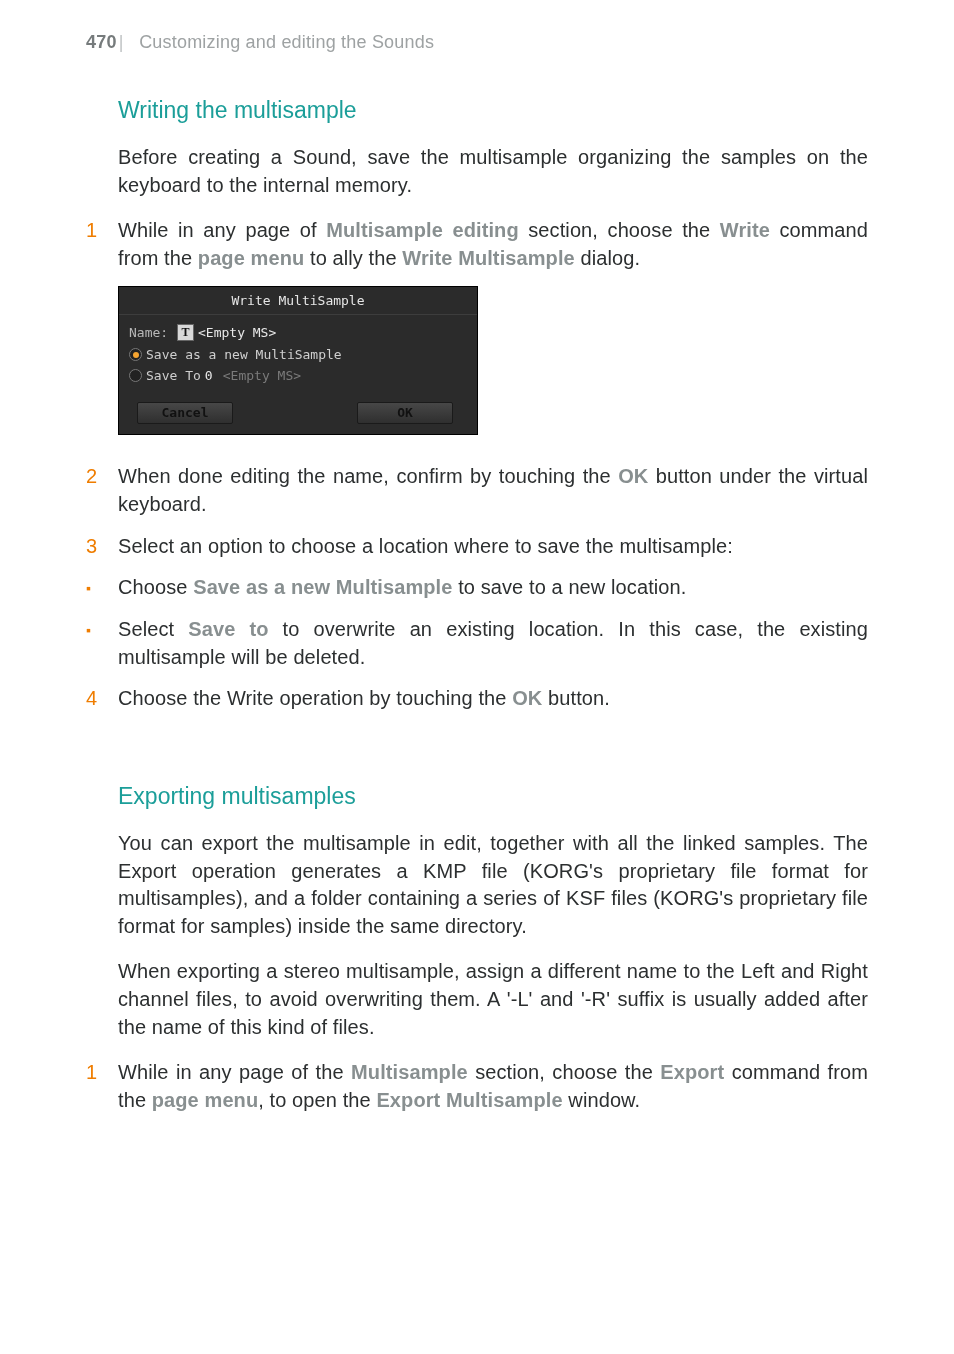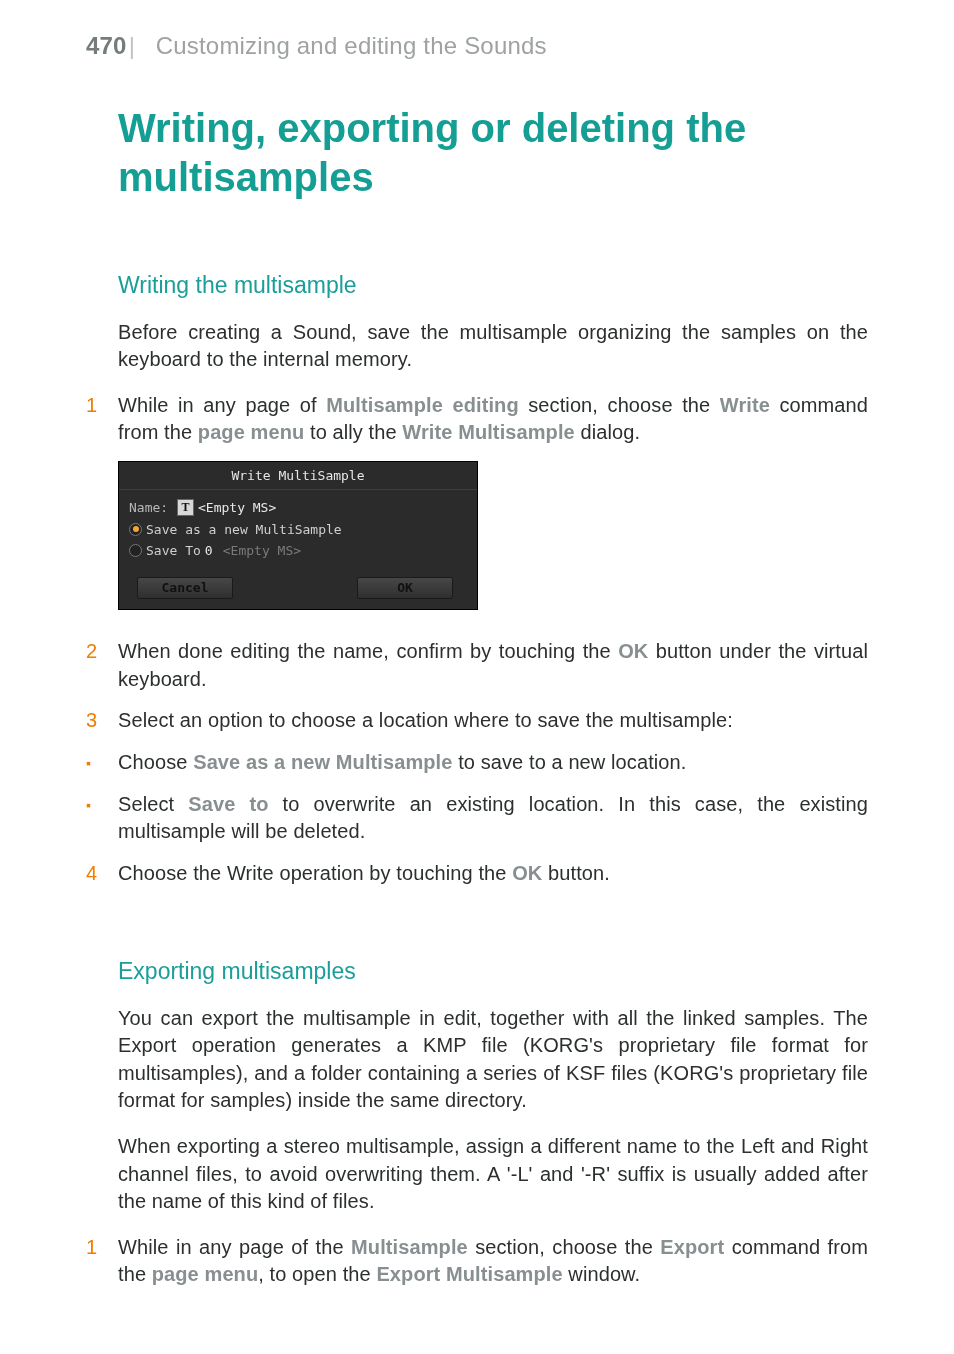--- a/index.html
+++ b/index.html
@@ -21,21 +21,21 @@
     font-family: "Segoe UI", "Helvetica Neue", Helvetica, Arial, sans-serif;
     color: var(--body-black);
   }
   .page {
     width: var(--page-width);
     min-height: var(--page-height);
     padding: 32px 86px 60px 86px;
     position: relative;
   }
   .runhead {
-    font-size: 24px;
+    font-size: 18px;
     color: #9ea2a3;
     margin: 0 0 44px 0;
     letter-spacing: 0.2px;
   }
   .runhead .pgnum {
     color: #767b7c;
     font-weight: 600;
   }
   .runhead .sep {
     padding: 0 0 0 2px;
@@ -166,21 +166,20 @@
 </head>
 <body>
 
 <div class="page">
 
   <p class="runhead">
     <span class="pgnum">470</span><span class="sep">|</span>
     &nbsp;&nbsp;<span>Customizing and editing the Sounds</span>
   </p>
 
-  <h1 class="section-title">Writing, exporting or deleting the multisamples</h1>
 
   <h2 class="subhead">Writing the multisample</h2>
 
   <p class="para">Before creating a Sound, save the multisample organizing the samples on the keyboard to the internal memory.</p>
 
   <div class="step-row">
     <div class="step-num">1</div>
     <div class="step-text">
       <span>While in any page of </span><span class="emph">Multisample editing</span><span> section, choose the </span><span class="emph">Write</span><span> com­mand from the </span><span class="emph">page menu</span><span> to ally the </span><span class="emph">Write Multisample</span><span> dialog.</span>
     </div>

